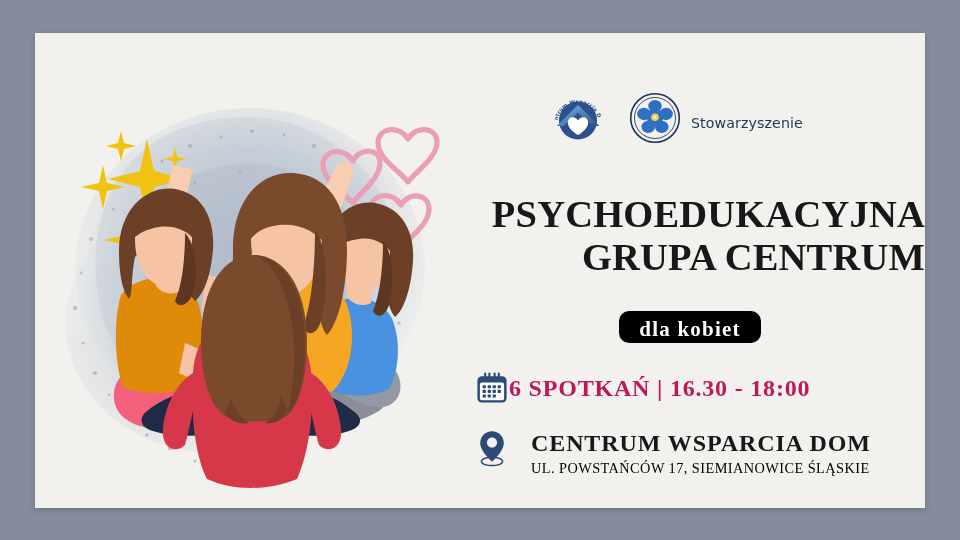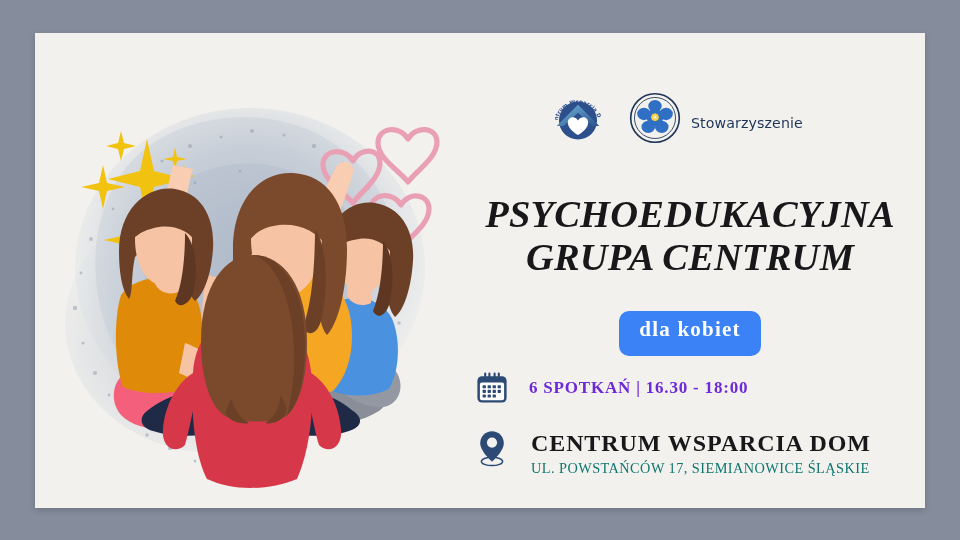--- a/index.html
+++ b/index.html
@@ -36,65 +36,63 @@
   .logo1{width:56px;height:56px;}
   .logo2row{display:flex;align-items:center;gap:9px;}
   .logo2{width:54px;height:54px;}
   .logo2-txt{
     font-family:"DejaVu Sans", sans-serif;
     font-size:14.2px;line-height:1.22;color:#1f3558;font-weight:400;
     letter-spacing:.1px;white-space:nowrap;margin-top:12px;
   }
   .headline{
     position:absolute;left:0;top:160px;width:470px;
-    text-align:center;
+    text-align:right;
     font-family:"Liberation Serif", serif;
     font-weight:700;
     color:#18181a;
     font-size:38.5px;
     line-height:1.12;
     letter-spacing:.2px;
-    font-style:italic;
   }
   .headline .l2{display:block;}
   .badge-wrap{
     position:absolute;left:0;top:278px;width:470px;text-align:center;
   }
   .badge{
     display:inline-block;
-    background:#3b82f6;
+    background:#000000;
     color:#ffffff;
     font-family:"Liberation Serif", serif;
     font-weight:700;
     font-size:21px;
     letter-spacing:1.2px;
-    padding:6px 20px 14px 20px;
+    padding:6px 20px 1px 20px;
     border-radius:10px;
   }
   .infoline{
     position:absolute;display:flex;align-items:center;
   }
   .ico{flex:0 0 auto;}
   .line-date{left:20px;top:338px;}
   .date-txt{
-    margin-left:20px;
     font-family:"Liberation Serif", serif;
-    font-weight:700;font-size:17px;color:#6d28d9;
+    font-weight:700;font-size:24px;color:#be185d;
     letter-spacing:.8px;white-space:nowrap;
   }
   .line-place{left:20px;top:396px;align-items:flex-start;}
   .place-block{margin-left:22px;margin-top:2px;}
   .place-name{
     font-family:"Liberation Serif", serif;
     font-weight:700;font-size:24px;color:#18181a;
     letter-spacing:.9px;white-space:nowrap;line-height:1.05;
   }
   .place-addr{
     font-family:"Liberation Serif", serif;
-    font-weight:400;font-size:14.3px;color:#0f766e;
+    font-weight:400;font-size:14.3px;color:#000000;
     letter-spacing:.45px;white-space:nowrap;margin-top:4px;
   }
 </style>
 </head>
 <body>
 
 <div class="poster">
   <div class="card">
 
     <div class="illus">

